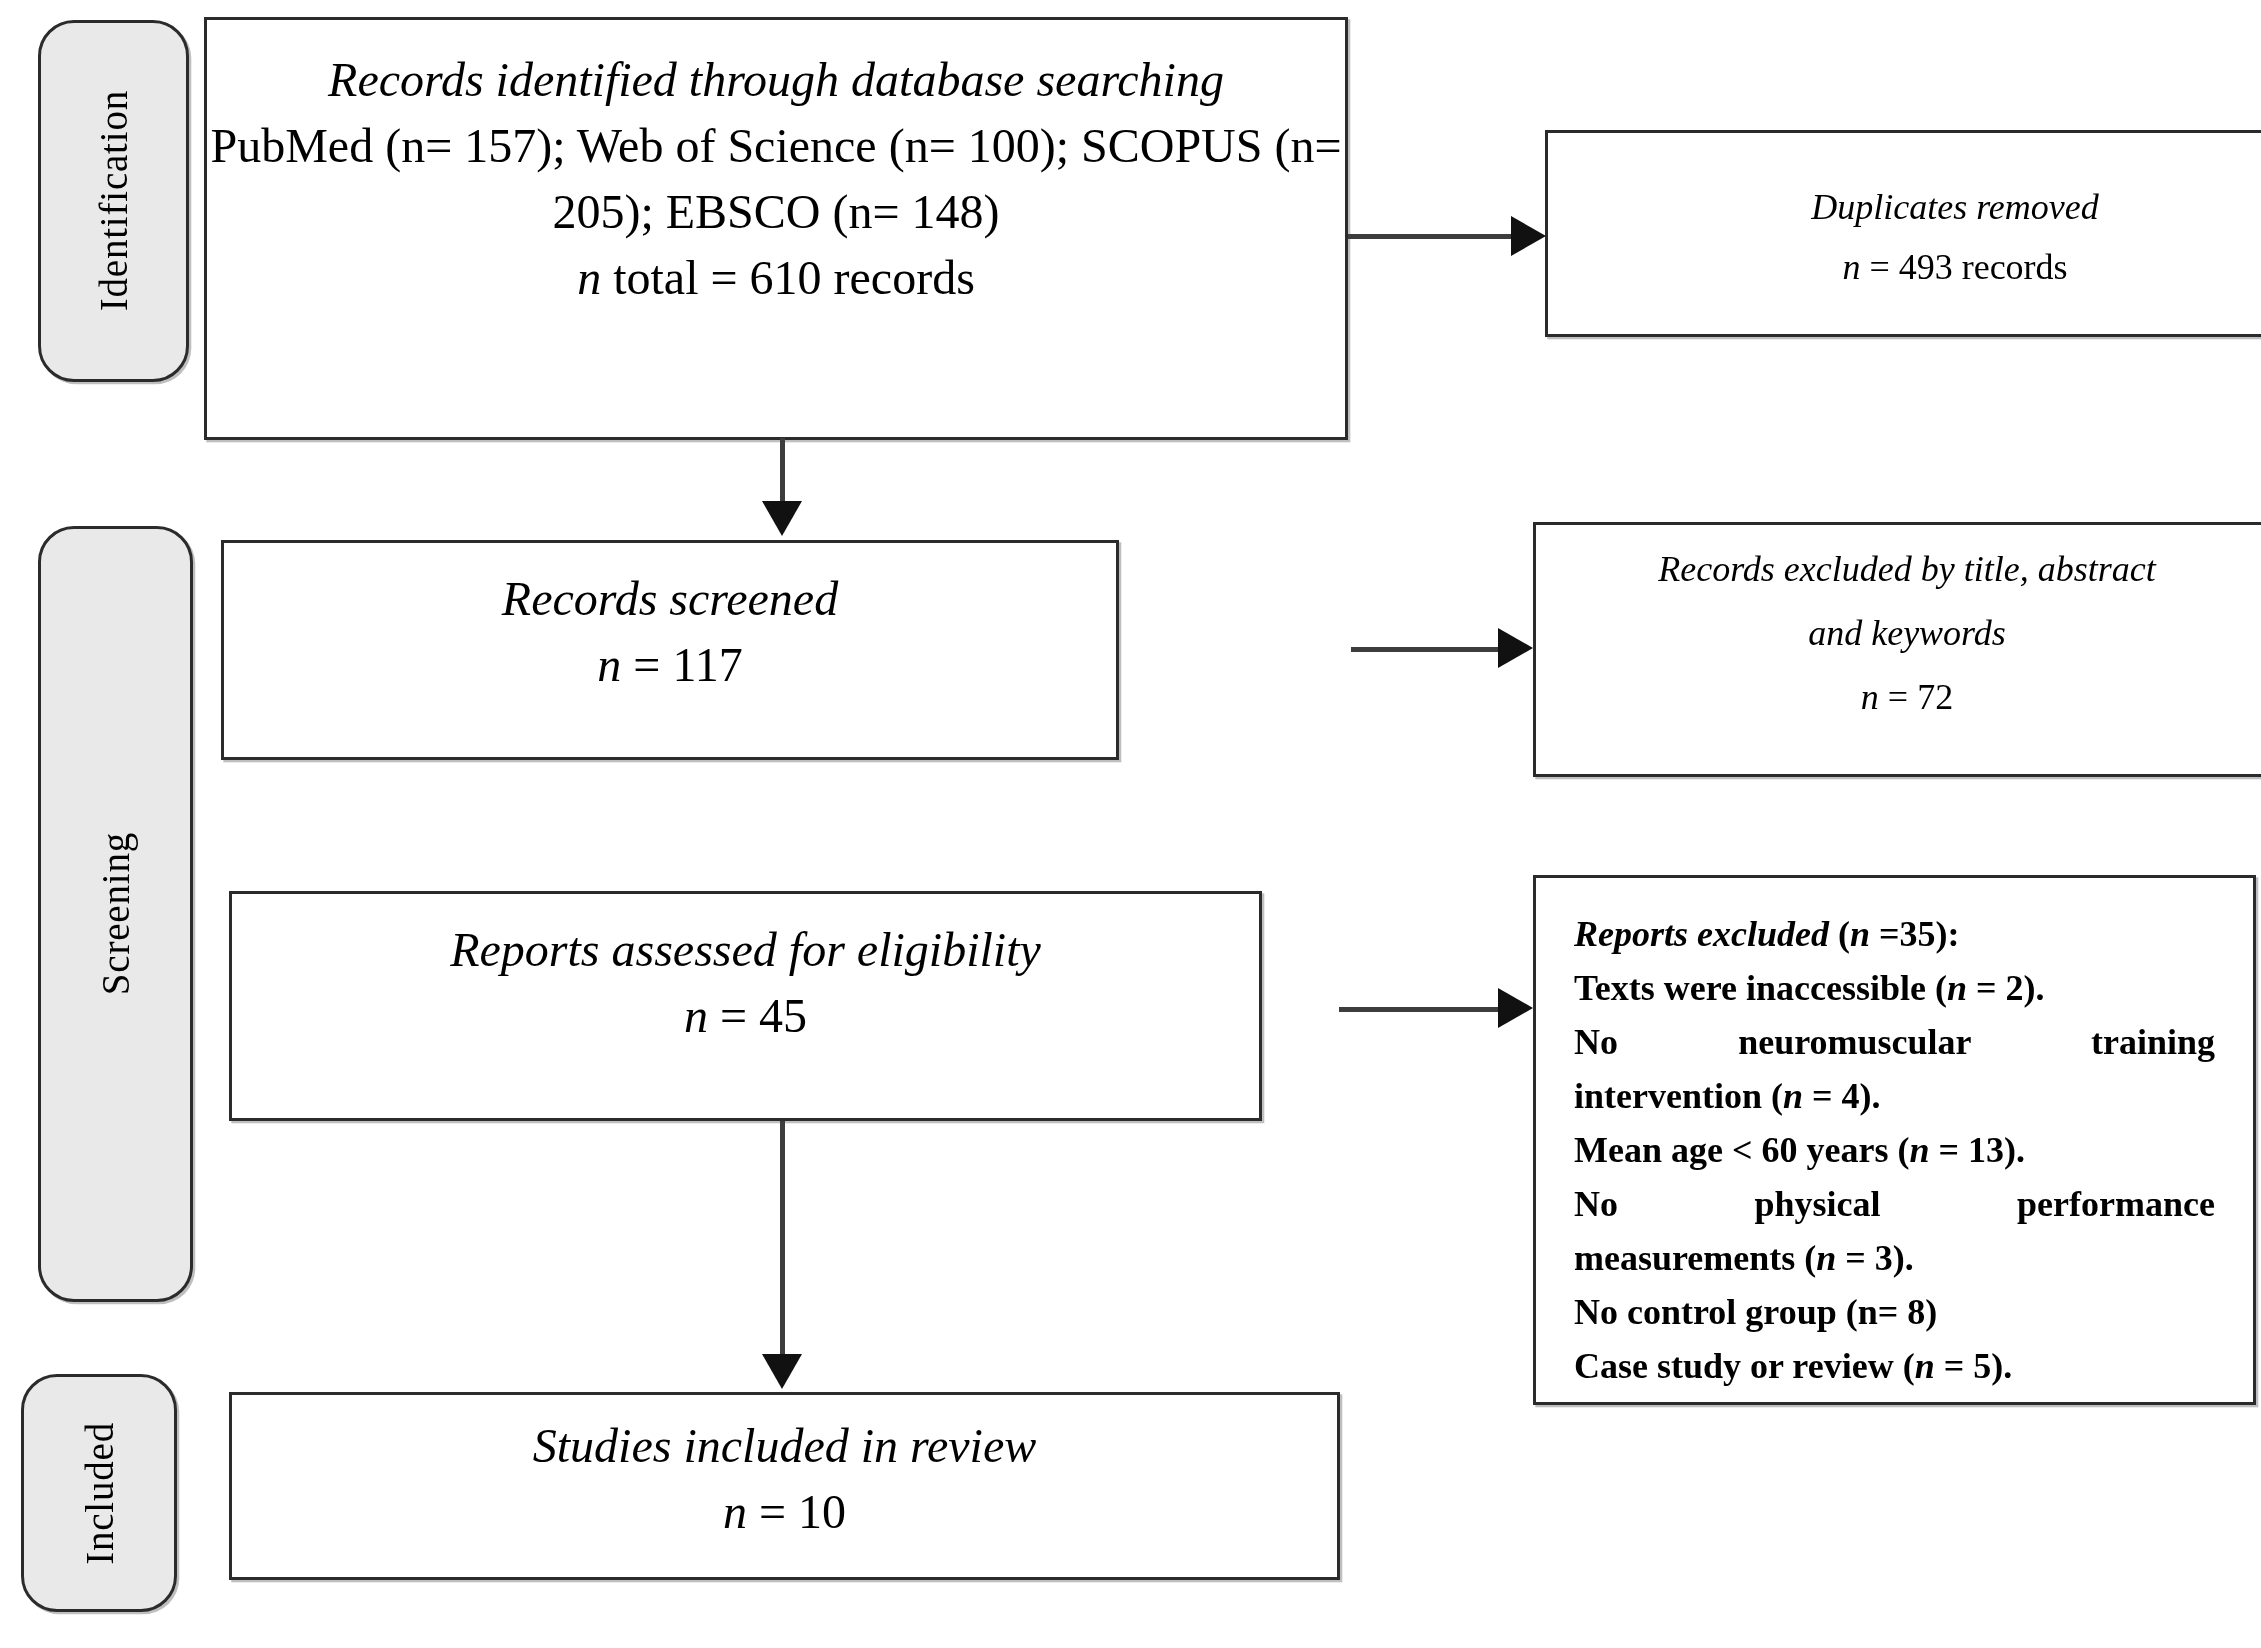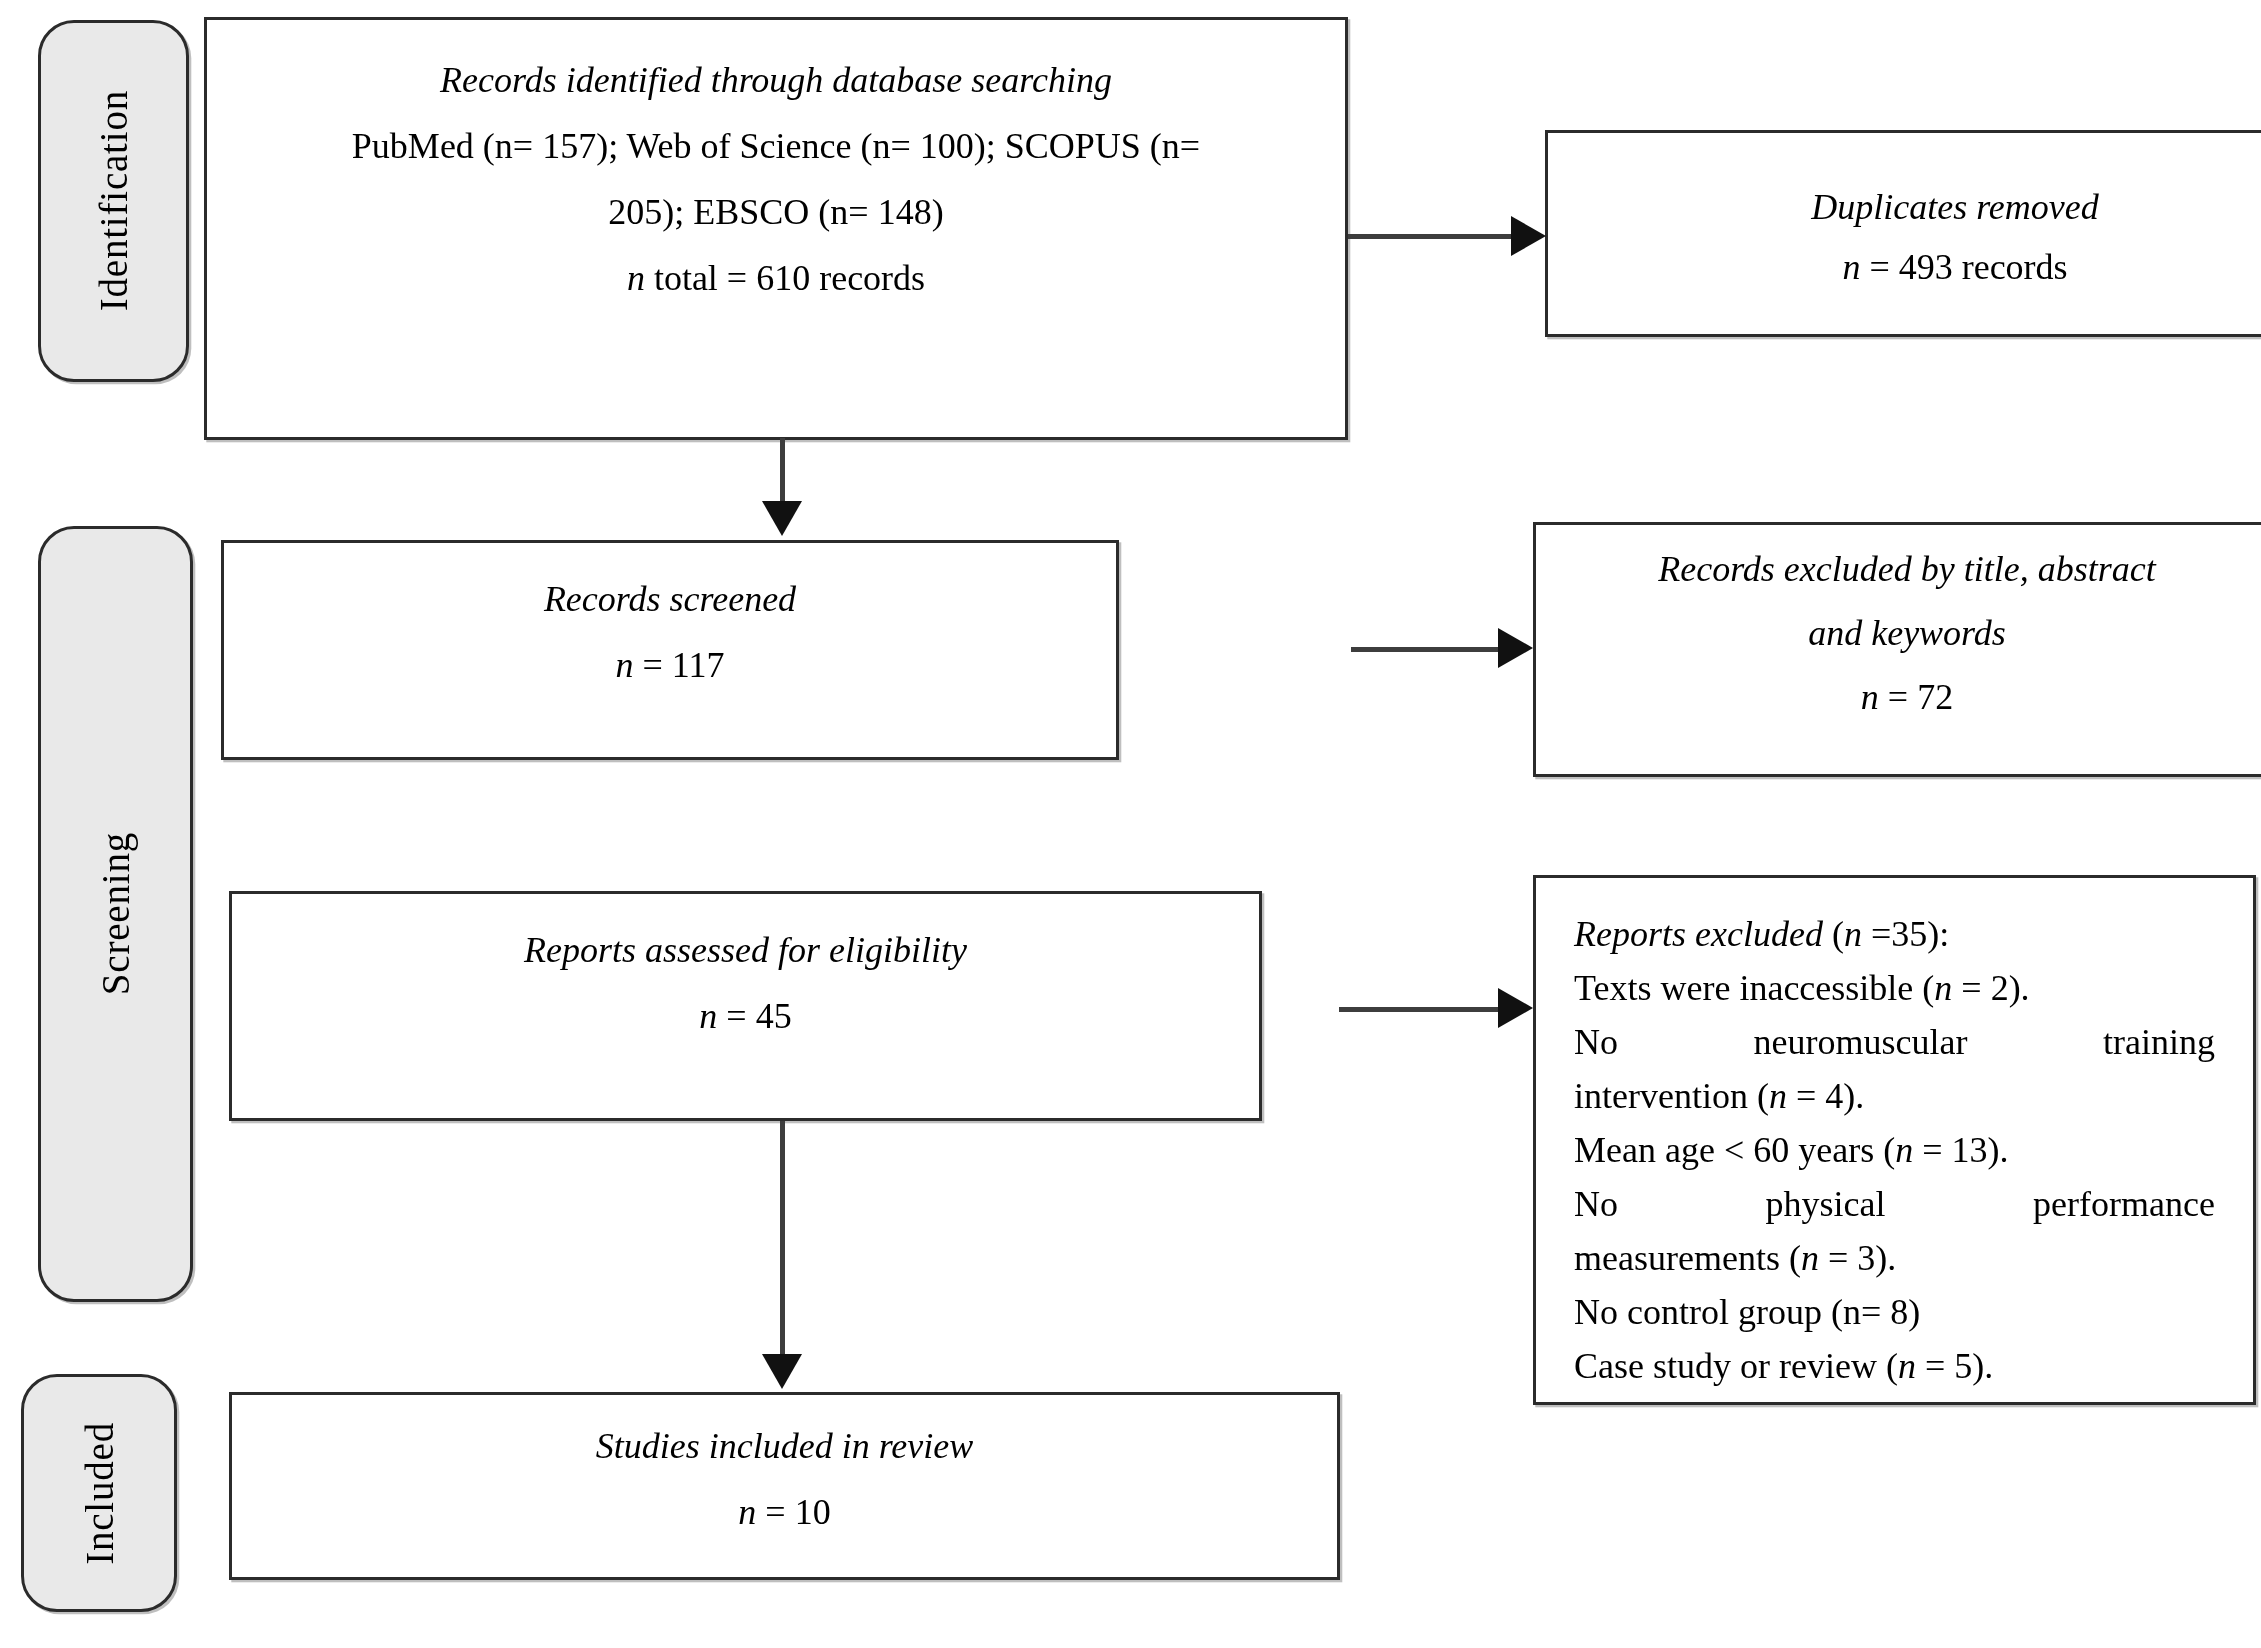--- a/index.html
+++ b/index.html
@@ -40,28 +40,29 @@
     position: absolute;
     background: #ffffff;
     border: 3px solid #2b2b2b;
     box-sizing: border-box;
     text-align: center;
     box-shadow: 2.3px 2.3px 0 rgba(0,0,0,0.25);
   }
   .box .line { white-space: nowrap; }
   .it { font-style: italic; }
 
-  .box-main { font-size: 36px; line-height: 66px; padding-top: 27px; }
+  .box-main { font-size: 48px; line-height: 66px; padding-top: 27px; }
   .box-dup  { font-size: 36px; line-height: 60px; padding-top: 44px; }
   .box-excl-title { font-size: 36px; line-height: 64px; padding-top: 12px; }
   .box-rep-excl {
     font-size: 36px;
     line-height: 54px;
     padding: 29px 38px 18px 38px;
     text-align: left;
+    font-weight: bold;
   }
   .box-rep-excl .line { white-space: normal; }
   .box-rep-excl .jline {
     text-align: justify;
     text-align-last: justify;
   }
   
   .hline {
     position: absolute;
     height: 4.5px;

